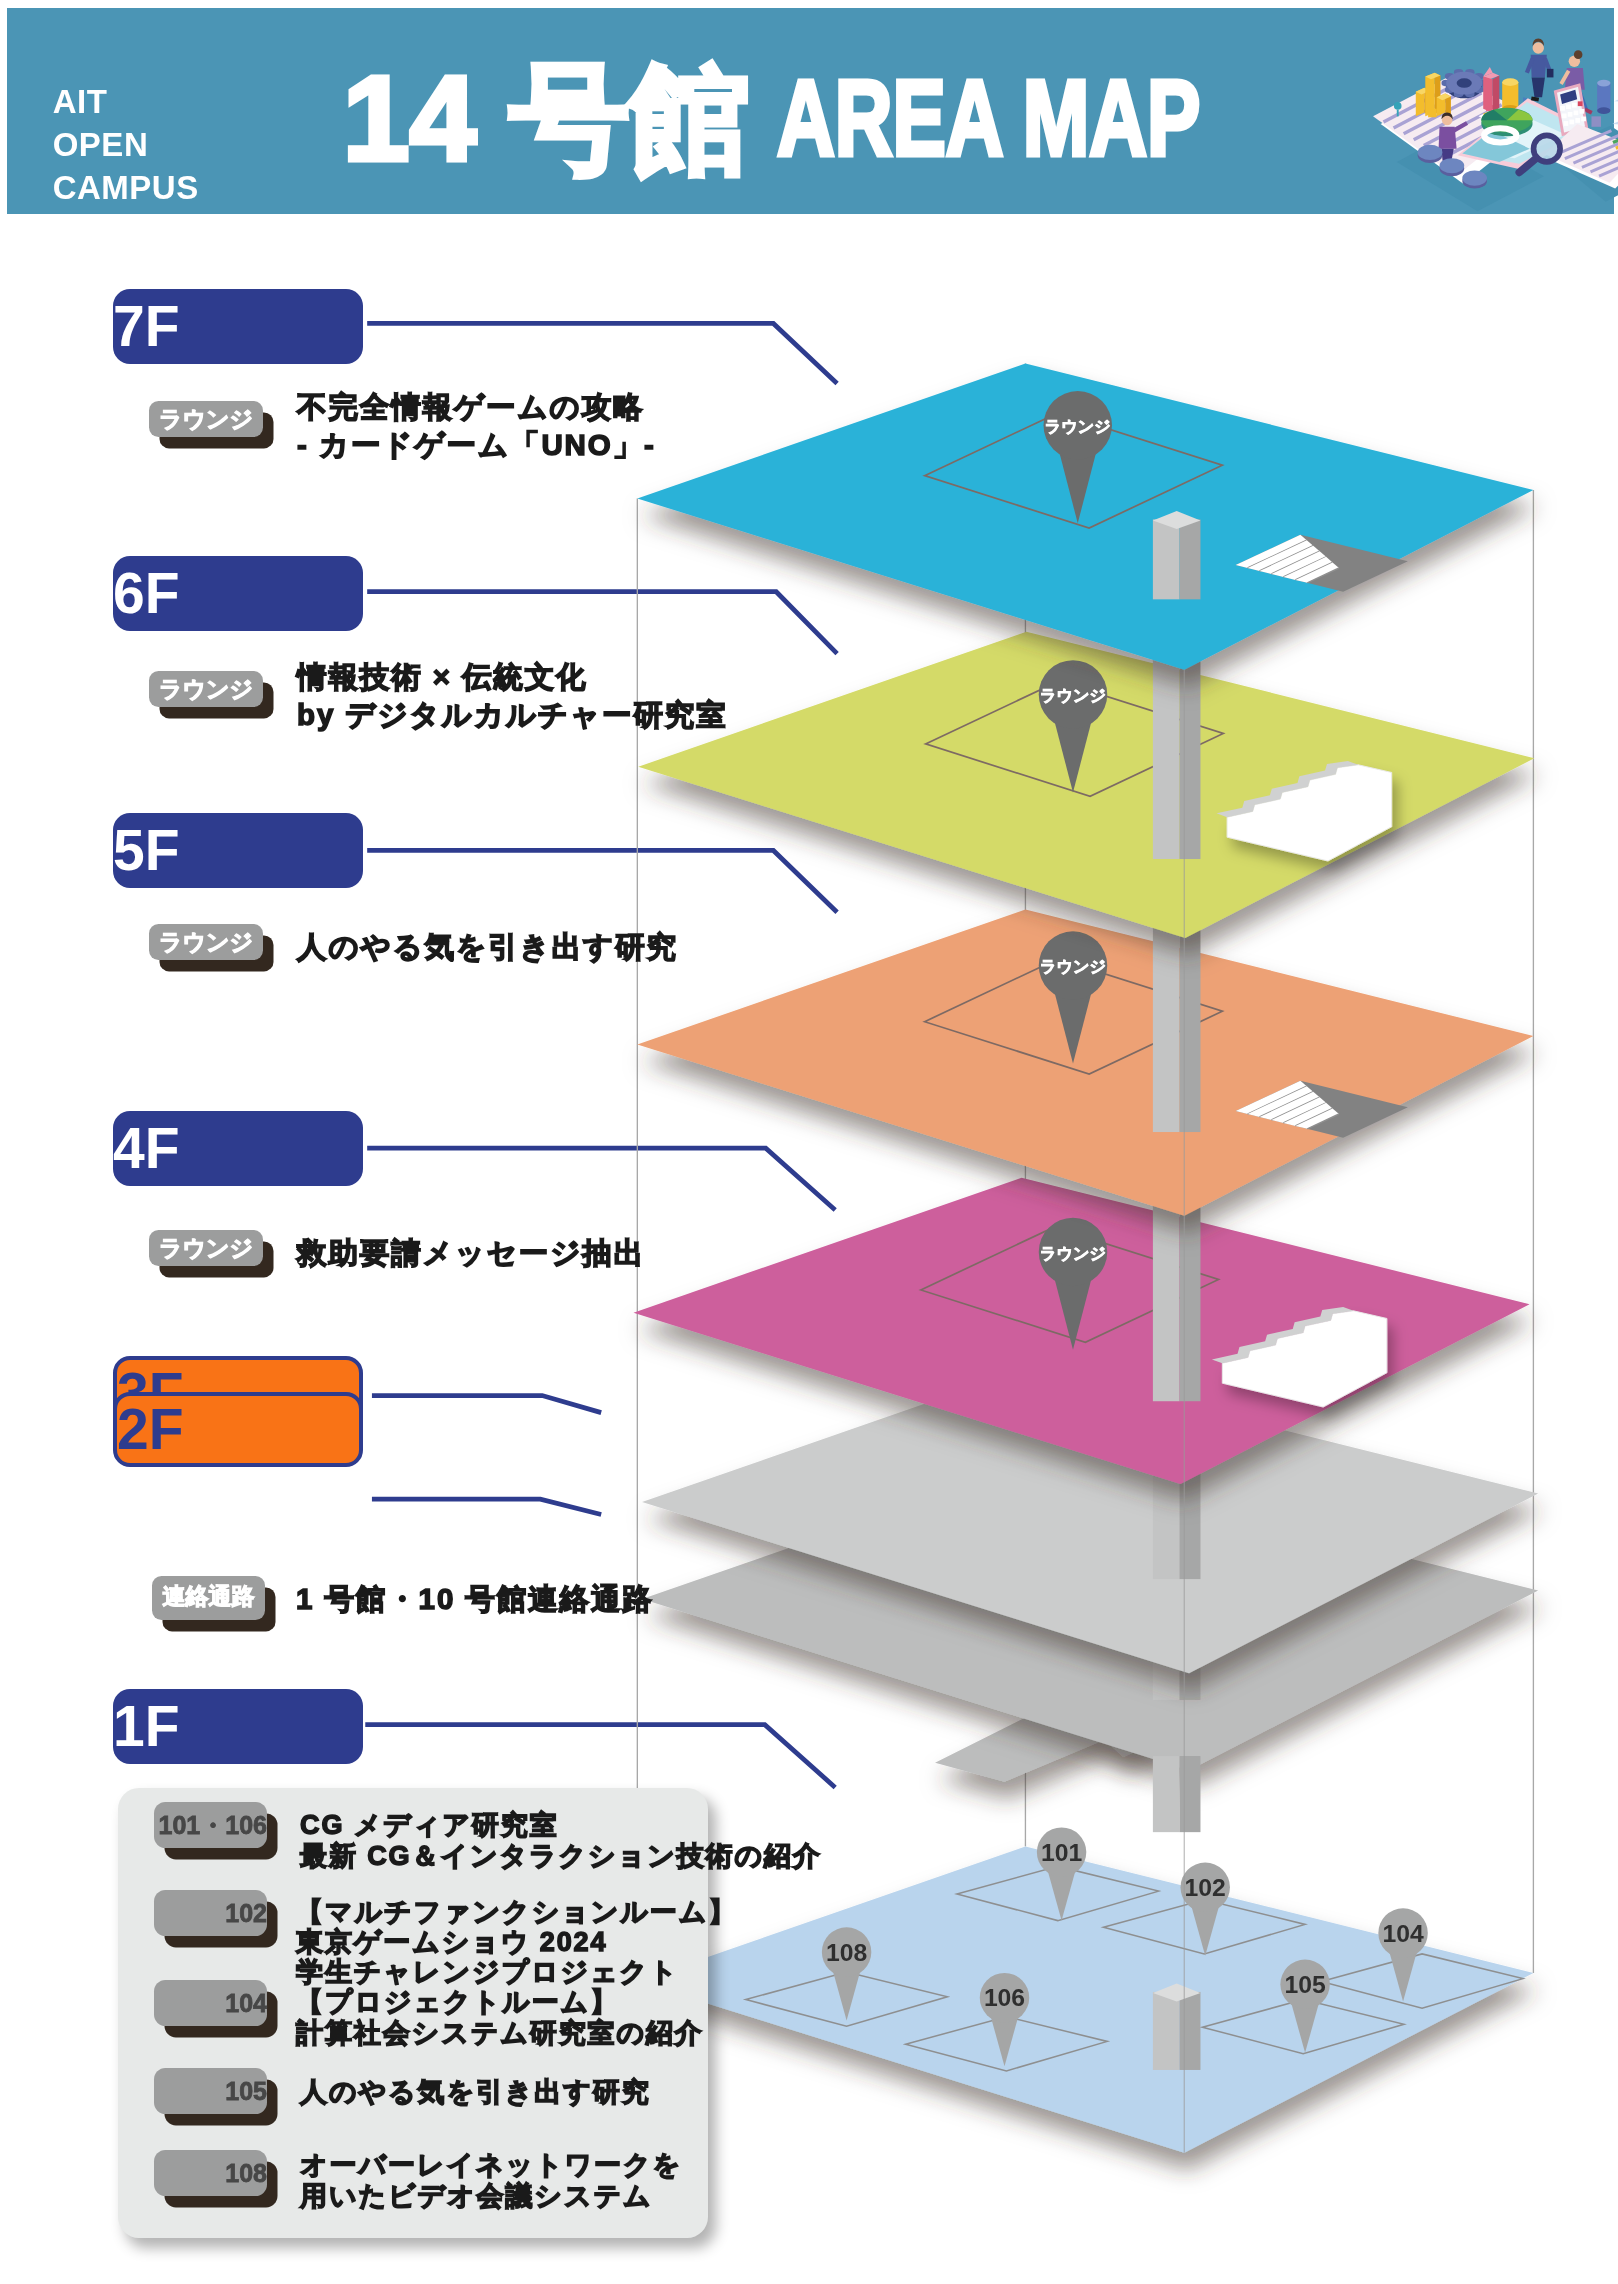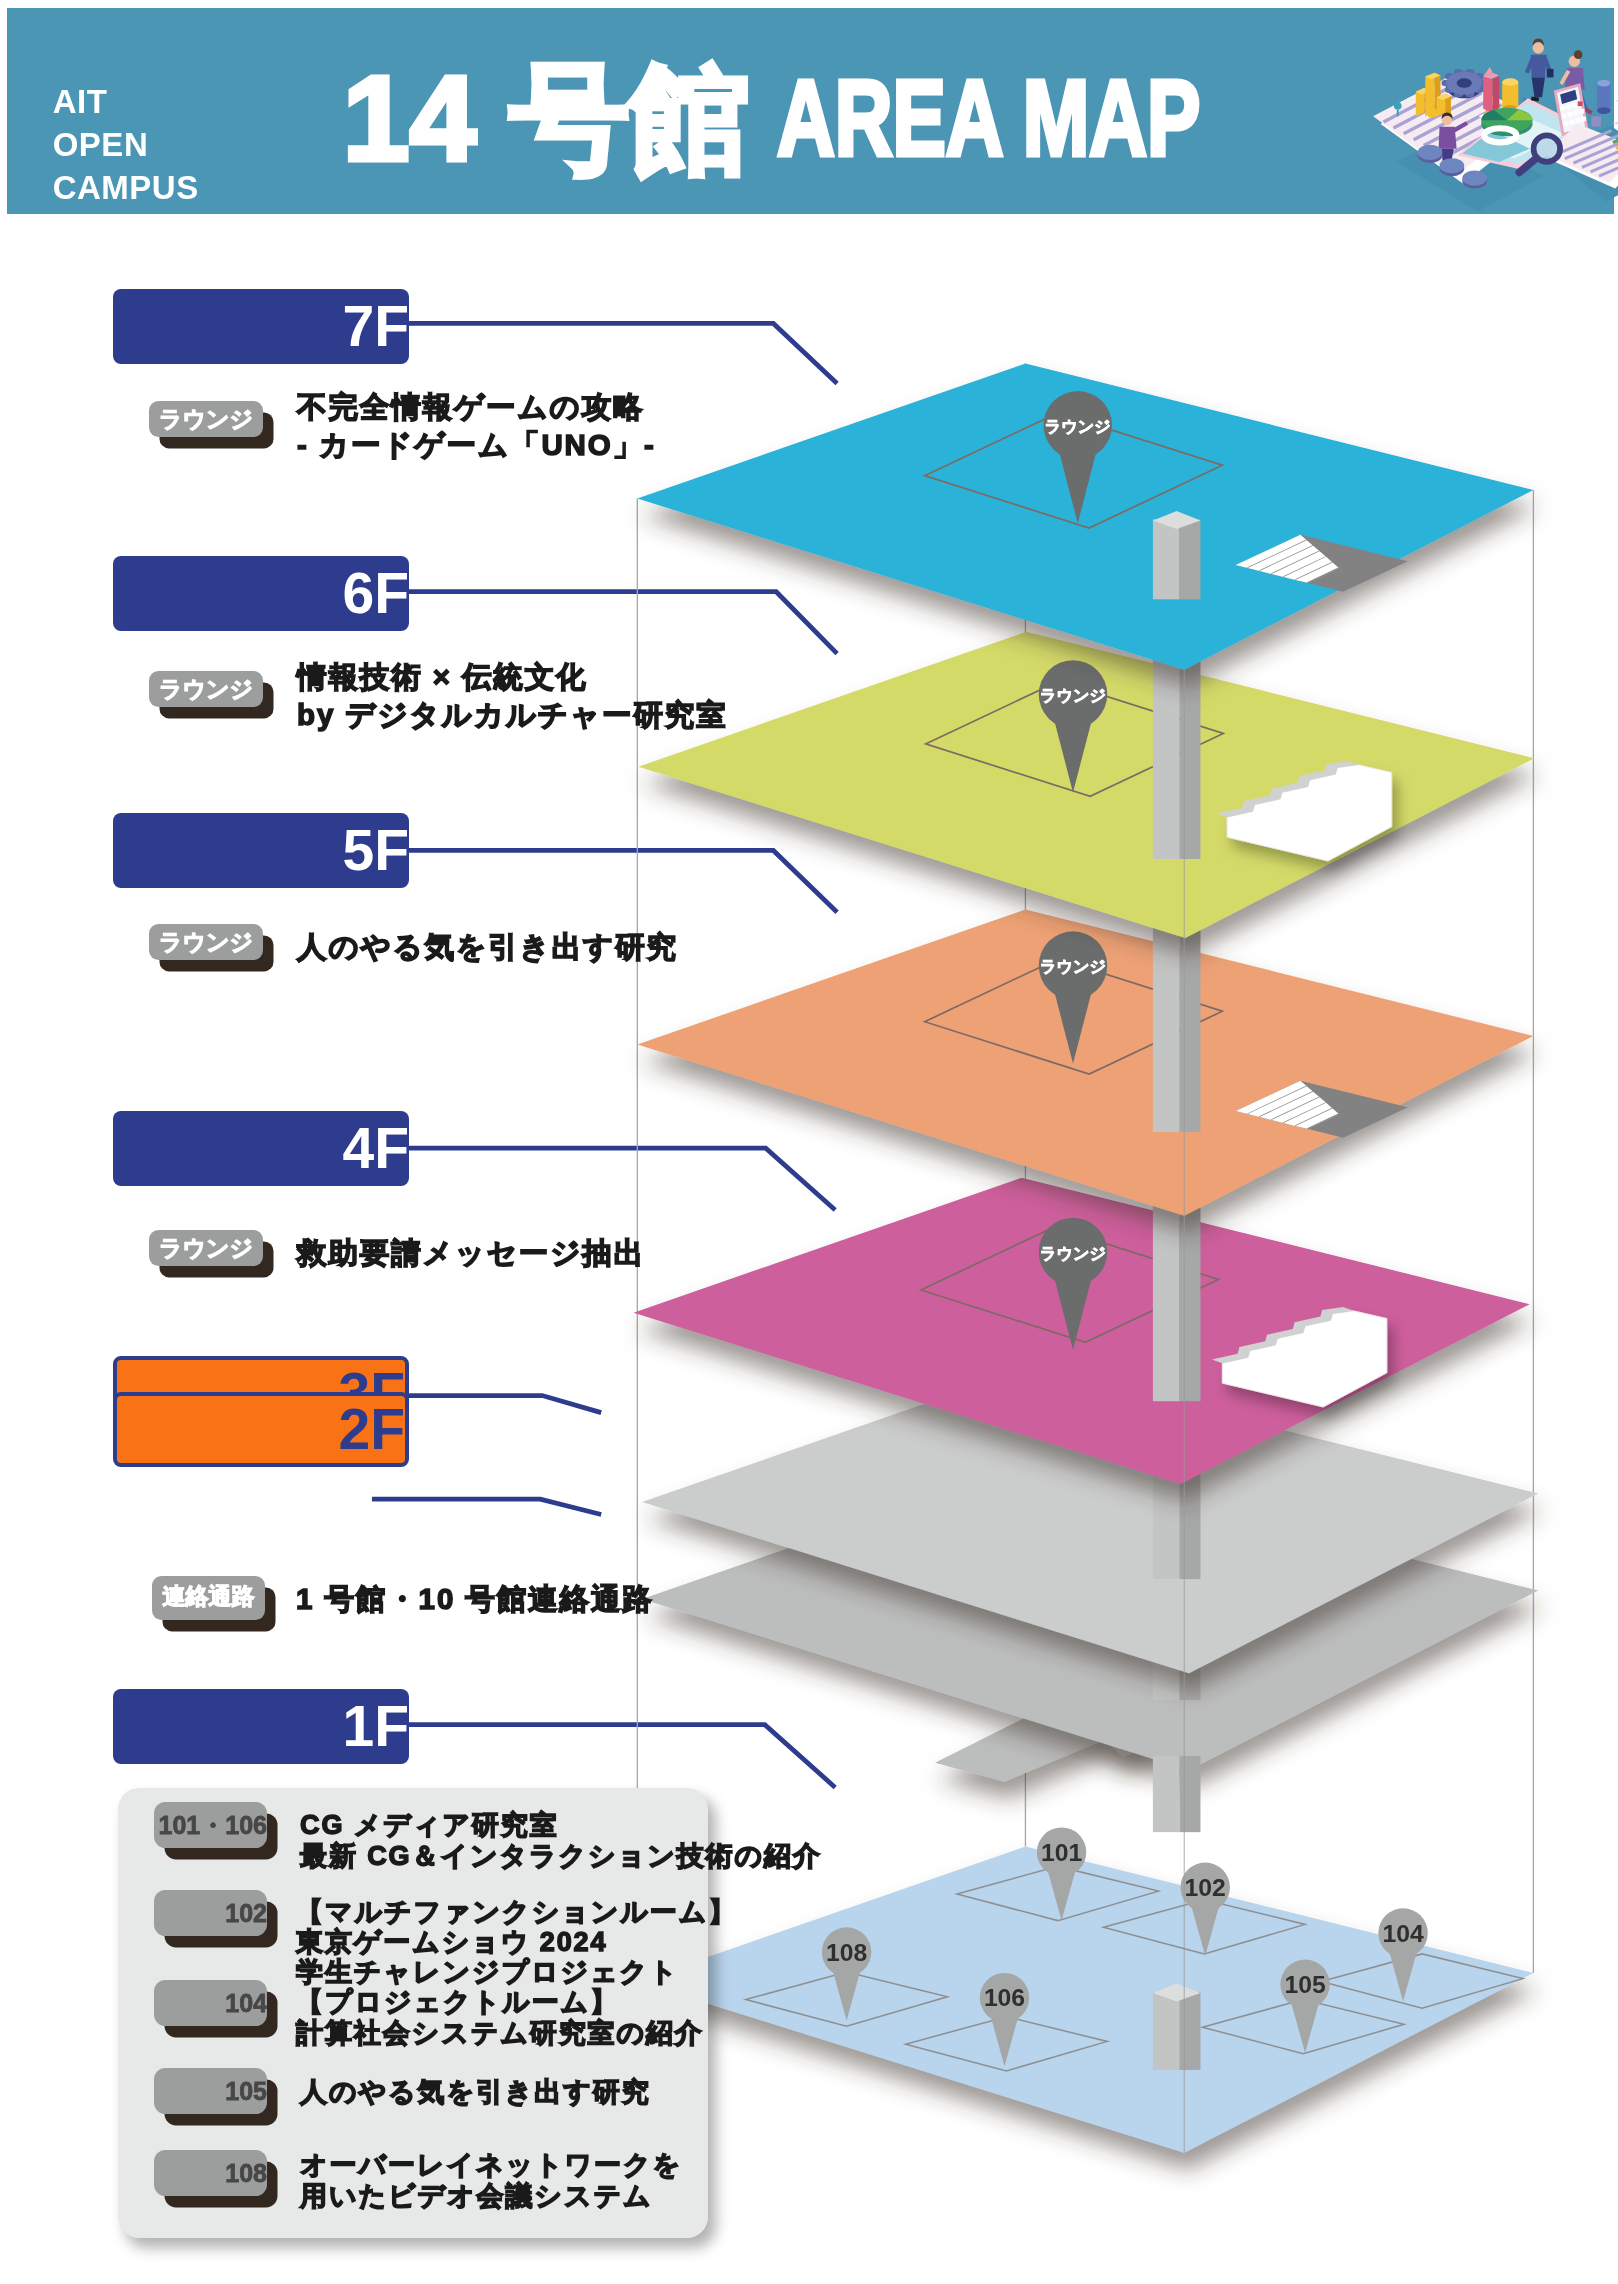--- a/index.html
+++ b/index.html
@@ -1,20 +1,20 @@
 <!DOCTYPE html>
 <html style="font-size:15px"><head><meta charset="utf-8">
 <style>
 * { margin:0; padding:0; box-sizing:border-box; }
 html,body { width:1619px; height:2285px; background:#fff; font-family:"Liberation Sans",sans-serif; overflow:hidden; }
 .header { position:absolute; left:6.7px; top:7.6px; width:1607px; height:206px; background:#4b95b5; }
 .hsmall { position:absolute; left:46px; top:28.5px; font-size:33px; line-height:43px; font-weight:bold; color:#fff; letter-spacing:0.5px;margin-top:44px; }
 .htitle { position:absolute; color:#fff; font-weight:bold; font-size:120px; top:50px; line-height:1; -webkit-text-stroke:4.8px #fff; }
-.fbox { position:absolute; width:296px; height:75px; background:#2e3c8e; border-radius:8px; color:#fff;
-        font-weight:bold; font-size:57px; text-align:right; line-height:75px; }
+.fbox { position:absolute; width:250px; height:75px; background:#2e3c8e; border-radius:17px; color:#fff;
+        font-weight:bold; font-size:57px; text-align:left; line-height:75px; }
 .fbox.outline { background:#f97316; border:4.8px solid #2e3c8e; color:#2e3c8e; line-height:66px; }
 .badge { position:absolute; background:#9c9d9d; border-radius:9.5px; color:#fff; font-weight:bold; text-align:center;
          box-shadow:10.5px 11.4px 0 #33281f; -webkit-text-stroke:1.1px #fff; }
 .gbadge { position:absolute; background:#9c9d9d; border-radius:11.4px; color:#474747; font-weight:bold; text-align:right;
          box-shadow:10.5px 11.4px 0 #33281f; -webkit-text-stroke:0.8px #474747; }
 .desc { position:absolute; color:#1a1a1a; font-weight:bold; white-space:nowrap; letter-spacing:1.9px; -webkit-text-stroke:1.5px #1a1a1a; }
 .legend { position:absolute; left:118px; top:1788px; width:590px; height:450px; background:#e7e9e8; border-radius:21px;
           box-shadow:7.6px 9.5px 13.3px rgba(0,0,0,0.30); }
 </style></head>
 <body>

